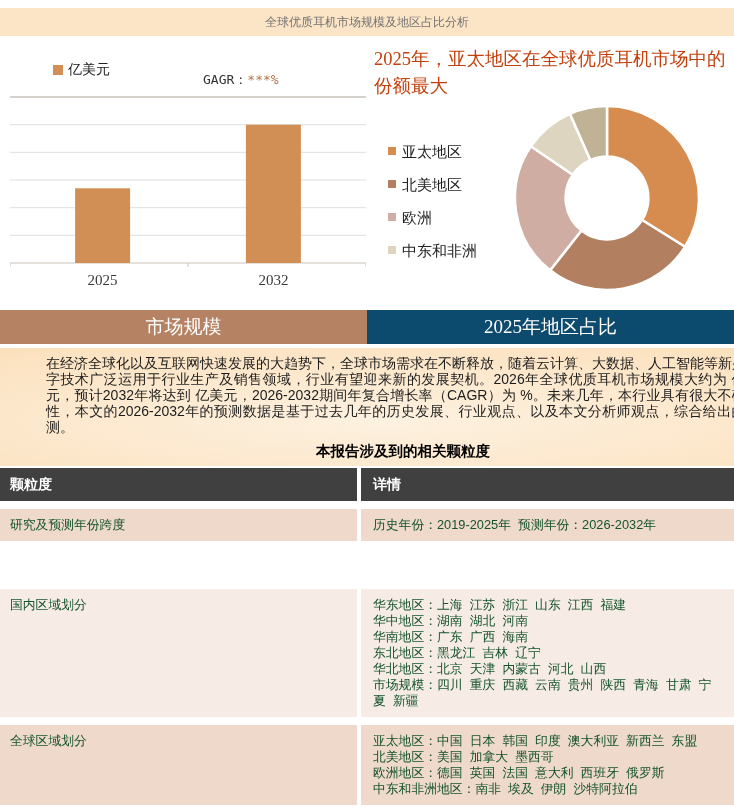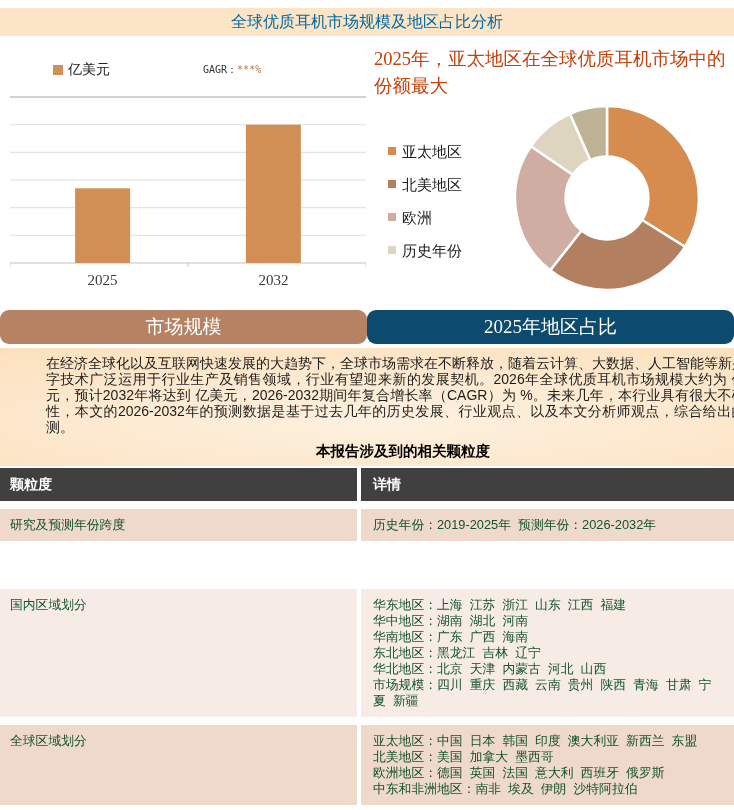--- a/index.html
+++ b/index.html
@@ -7,51 +7,51 @@
     position:relative; width:734px; height:810px; overflow:hidden;
     background:#ffffff; color:#1a1a1a;
     font-family:"Liberation Sans","DejaVu Sans",sans-serif;
   }
   .serif { font-family:"Liberation Serif","DejaVu Serif",serif; }
 
   
   #title-bar {
     position:absolute; top:8px; left:0; width:734px; height:28px;
     background:#fce5c6; text-align:center; line-height:28px;
-    font-size:16px; color:#0369a1;
+    font-size:12px; color:#737373;
   }
 
   
   #bar-legend {
     position:absolute; left:53px; top:61px; font-size:14px; color:#222;
     display:flex; align-items:center;
   }
   #bar-legend .swatch { width:10px; height:10px; margin-right:5px; display:inline-block; }
   #cagr {
-    position:absolute; left:203px; top:63px; font-size:10px;
+    position:absolute; left:203px; top:71px; font-size:13px;
     font-family:"DejaVu Sans Mono","Liberation Mono",monospace; color:#333;
   }
   #cagr .stars { color:#b5764a; }
   #bar-chart { position:absolute; left:10px; top:95px; width:356px; height:200px; }
 
   
   #pie-title {
     position:absolute; left:374px; top:46px; width:358px;
     font-size:18.5px; line-height:27px; color:#c2410c;
   }
   #pie-legend { position:absolute; left:388px; top:142px; width:112px; }
   .pie-legend-item { display:flex; align-items:flex-start; margin-bottom:14px; font-size:15px; line-height:19px; color:#222; }
   .pie-legend-item .pie-swatch { width:8px; height:8px; margin:5px 6px 0 0; flex:none; }
   #donut { position:absolute; left:512px; top:103px; width:190px; height:190px; }
 
   
   #tab-bar { position:absolute; left:0; top:310px; width:734px; height:34px; display:flex; }
   .tab {
     flex:1; text-align:center; line-height:34px; color:#fff; font-size:19px;
-    cursor:pointer; font-family:"Liberation Serif","DejaVu Serif",serif;border-radius:9px;
+    cursor:pointer; font-family:"Liberation Serif","DejaVu Serif",serif;
   }
   .tab.active   { background:#b58263; }
   .tab.inactive { background:#0c4a6e; }
 
   
   #summary {
     position:absolute; left:0; top:348px; width:734px; height:118px;
     background:radial-gradient(ellipse 120% 115% at 50% 62%, #fdf1e0 0%, #fce2c0 62%, #f8cfa3 100%);
     padding-left:36px;
   }
@@ -114,21 +114,21 @@
       <div class="pie-legend-item">
         <span class="pie-swatch" style="background: rgb(178, 128, 96);"></span>
         <span>北美地区</span>
       </div>
       <div class="pie-legend-item">
         <span class="pie-swatch" style="background: rgb(207, 173, 163);"></span>
         <span>欧洲</span>
       </div>
       <div class="pie-legend-item">
         <span class="pie-swatch" style="background: rgb(222, 213, 192);"></span>
-        <span>历史年份</span>
+        <span>中东和非洲</span>
       </div>
     </div>
   <div id="donut"><svg width="190" height="190" xmlns="http://www.w3.org/2000/svg">
         <path d="M95.00,3.00 A92,92 0 0 1 172.99,143.81 L130.09,116.96 A41.4,41.4 0 0 0 95.00,53.60 Z" fill="#d68c4f" stroke="#ffffff" stroke-width="2.5" stroke-linejoin="round"></path>
         <path d="M172.99,143.81 A92,92 0 0 1 38.16,167.34 L69.42,127.55 A41.4,41.4 0 0 0 130.09,116.96 Z" fill="#b28060" stroke="#ffffff" stroke-width="2.5" stroke-linejoin="round"></path>
         <path d="M38.16,167.34 A92,92 0 0 1 18.91,43.29 L60.76,71.73 A41.4,41.4 0 0 0 69.42,127.55 Z" fill="#cfada3" stroke="#ffffff" stroke-width="2.5" stroke-linejoin="round"></path>
         <path d="M18.91,43.29 A92,92 0 0 1 57.93,10.80 L78.32,57.11 A41.4,41.4 0 0 0 60.76,71.73 Z" fill="#ded5c0" stroke="#ffffff" stroke-width="2.5" stroke-linejoin="round"></path>
         <path d="M57.93,10.80 A92,92 0 0 1 95.00,3.00 L95.00,53.60 A41.4,41.4 0 0 0 78.32,57.11 Z" fill="#bfb295" stroke="#ffffff" stroke-width="2.5" stroke-linejoin="round"></path>
       </svg></div>
 

